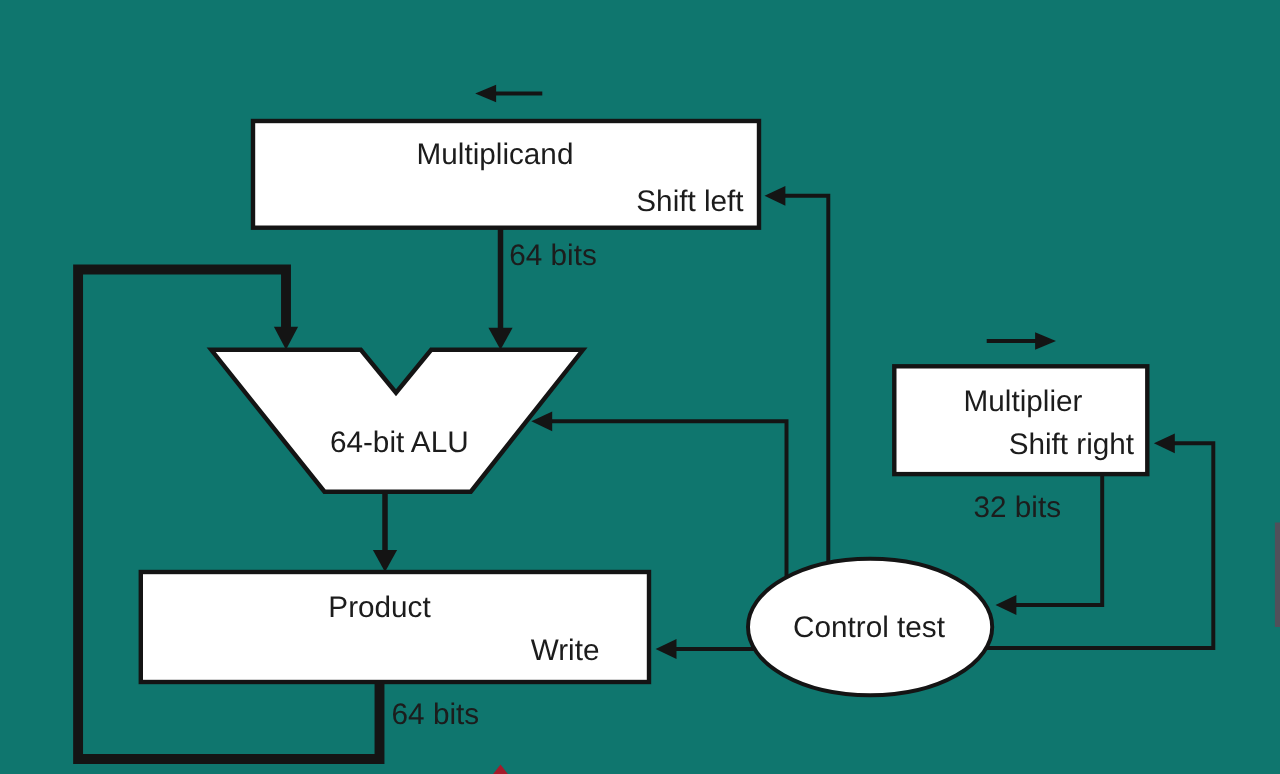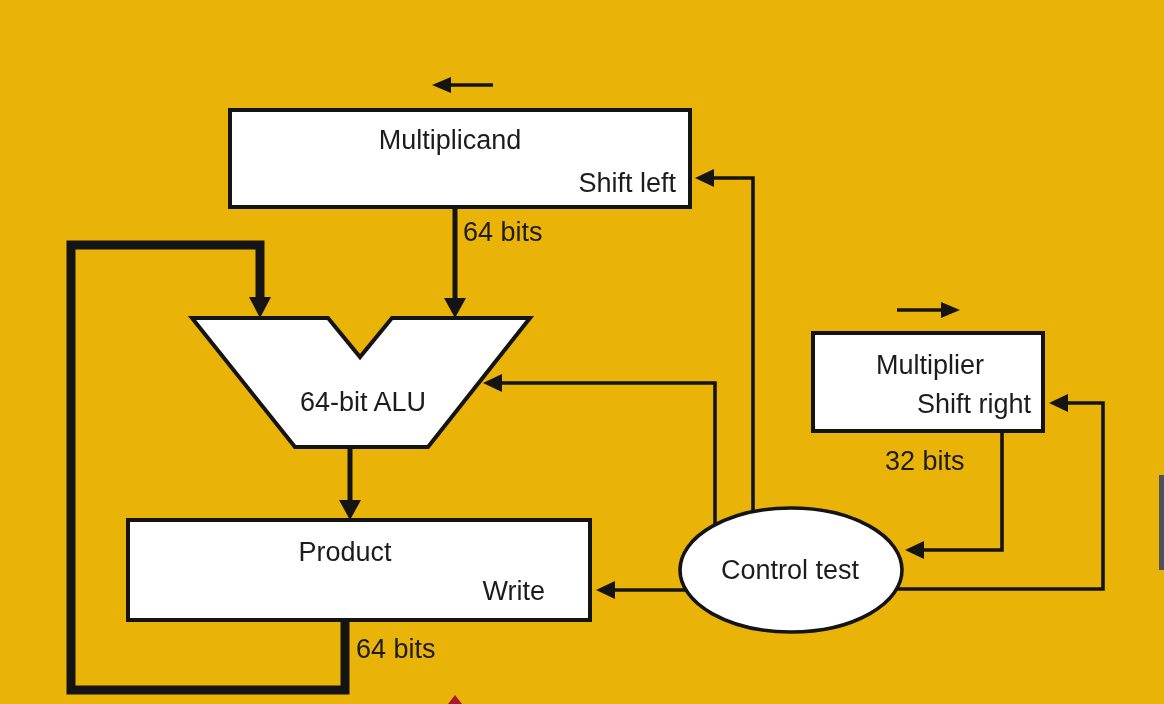--- a/index.html
+++ b/index.html
@@ -1,20 +1,20 @@
 <!DOCTYPE html>
 <html><head>
 <meta charset="utf-8">
 <style>
   html, body { margin: 0; padding: 0; background: #ffffff; }
   .stage {
     position: relative;
     width: 1164px;
     height: 704px;
-    background: #eab308;
+    background: #0f766e;
     font-family: "Liberation Sans", sans-serif;
     overflow: hidden;
   }
   svg { display: block; }
   .box { fill: #ffffff; stroke: #141414; stroke-width: 4; }
   .alu { fill: #ffffff; stroke: #141414; stroke-width: 4; stroke-linejoin: miter; }
   .ellipse { fill: #ffffff; stroke: #141414; stroke-width: 3.6; }
   .wire { fill: none; stroke: #141414; stroke-width: 3.6; stroke-linejoin: miter; }
   .wire-med { fill: none; stroke: #141414; stroke-width: 5; }
   .wire-thick { fill: none; stroke: #141414; stroke-width: 9; stroke-linejoin: miter; }

